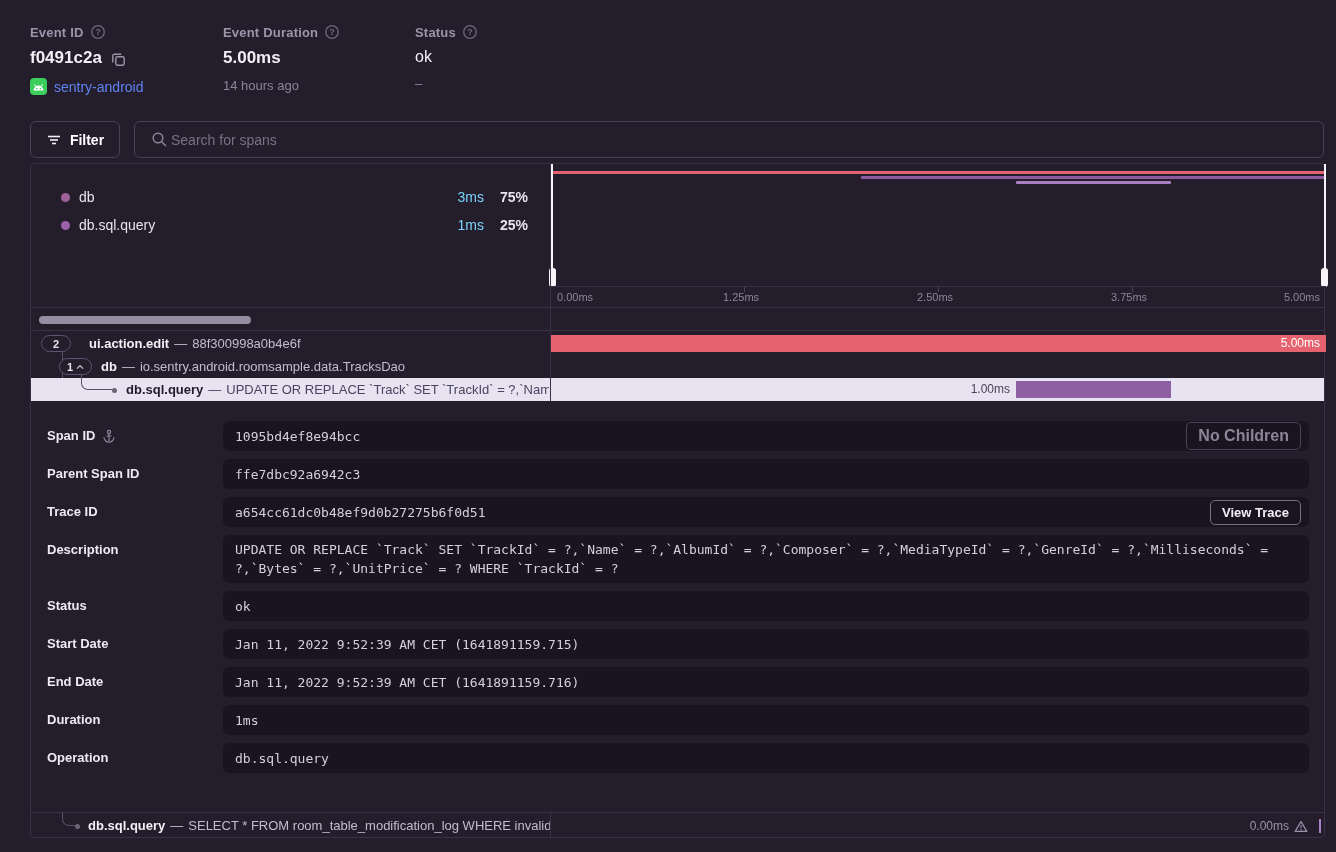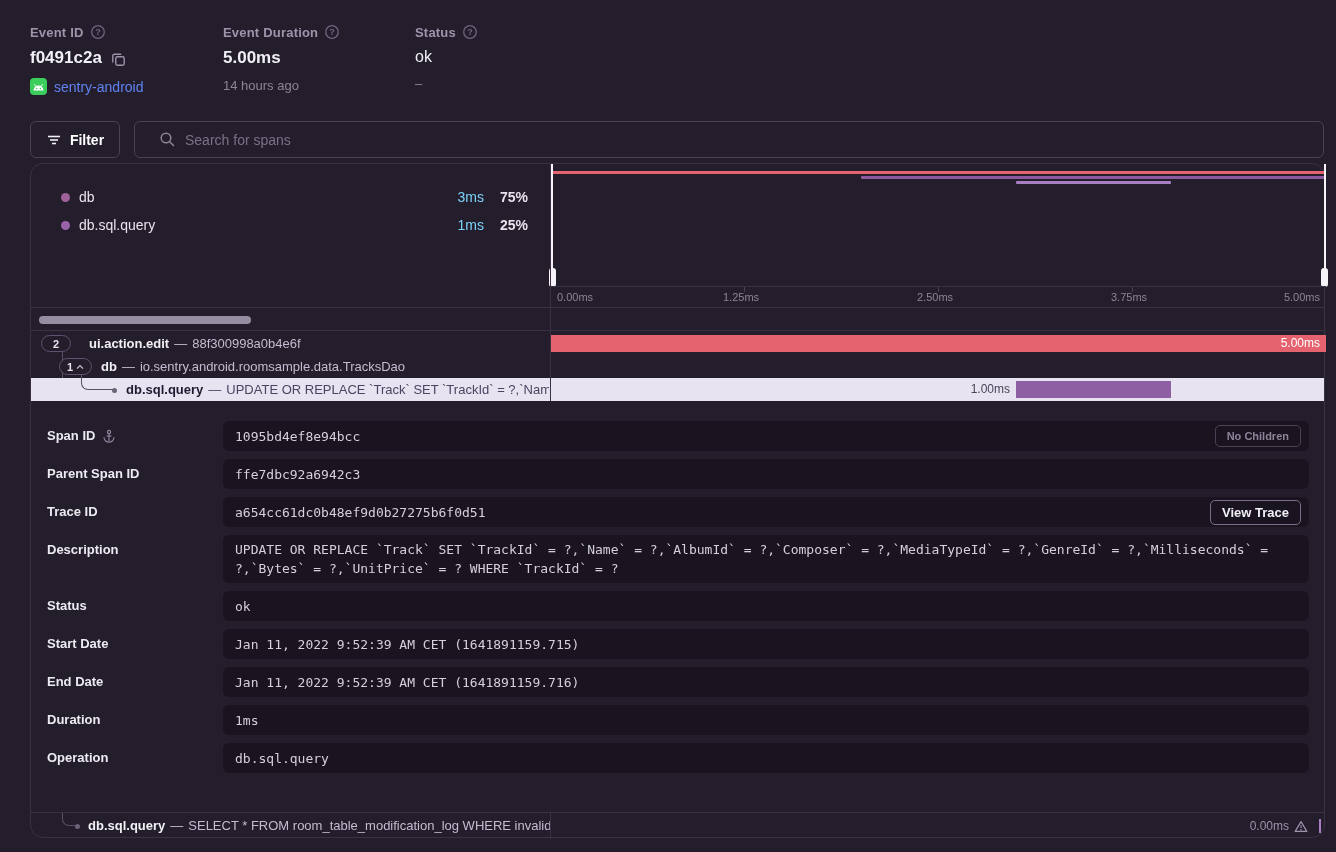--- a/index.html
+++ b/index.html
@@ -23,32 +23,32 @@
   
   .filter-btn {
     position:absolute; left:30px; top:121px; width:90px; height:37px;
     background:transparent; border:1px solid #4A4156; border-radius:6px;
     display:flex; align-items:center; justify-content:center; gap:8px;
     color:#ffffff; font-size:14px; font-weight:700; cursor:pointer;
     font-family:"Liberation Sans", sans-serif;
   }
   .searchbox {
     position:absolute; left:134px; top:121px; width:1190px; height:37px;
-    border:1px solid #4A4156; border-radius:6px; display:flex; align-items:center; gap:9px; padding:0 24px;
+    border:1px solid #4A4156; border-radius:6px; display:flex; align-items:center; gap:3px; padding:0 16px;
   }
   .searchbox input {
     flex:1; background:transparent; border:none; outline:none;
     color:#C9C2D4; font-size:14px; font-family:"Liberation Sans", sans-serif;
   }
   .searchbox input::placeholder { color:#7A7188; }
 
   
   .panel {
     position:absolute; left:30px; top:163px; width:1295px; height:675px;
-    border:1px solid #3A3145; border-radius:13px;
+    border:1px solid #3A3145; border-radius:4px;
   }
   .vdivider { position:absolute; left:519px; top:0; width:1px; background:#3A3145; }
 
   .topzone { position:absolute; left:0; top:0; width:100%; height:144px; border-bottom:1px solid #3A3145; }
   .legend-row { position:absolute; left:0; width:519px; height:24px; display:flex; align-items:center; }
   .legend-dot { position:absolute; left:30px; width:9px; height:9px; border-radius:50%; }
   .legend-op { position:absolute; left:48px; font-size:14px; color:#E8E3EE; }
   .legend-dur { position:absolute; width:60px; left:393px; text-align:right; font-size:14px; color:#7dd3fc; }
   .legend-pct { position:absolute; width:44px; left:453px; text-align:right; font-size:14px; font-weight:700; color:#E8E3EE; }
 
@@ -90,21 +90,21 @@
   .details { position:absolute; left:0; top:237px; width:100%; height:411px; }
   .d-label { position:absolute; left:16px; font-size:13px; font-weight:700; color:#EDEAF2; line-height:30px; display:flex; align-items:center; gap:7px; }
   .d-box {
     position:absolute; left:192px; width:1086px; height:30px; border-radius:6px;
     background:#1A1420; display:flex; align-items:center; padding:0 12px;
     font-family:"DejaVu Sans Mono", monospace; font-size:13px; color:#D5CFDD;
   }
   .d-box.multiline { height:48px; align-items:flex-start; padding-top:5px; line-height:19px; display:block; overflow:hidden; }
   .pill-btn {
     position:absolute; right:8px; border:1px solid #4A4156; border-radius:5px; background:transparent;
-    color:#8D8499; font-size:11px; font-weight:700; padding:4px 11px;
+    color:#8D8499; font-size:16px; font-weight:700; padding:4px 11px;
     font-family:"Liberation Sans", sans-serif;
   }
   .pill-btn.active { border-color:#776F87; color:#F2EFF5; font-size:13px; cursor:pointer; }
 
   
   .footer-row { position:absolute; left:0; top:648px; width:100%; height:26px; border-top:1px solid #3A3145; cursor:pointer; }
   .footer-name { position:absolute; left:57px; top:0; width:462px; height:26px; line-height:26px; font-size:13px; white-space:nowrap; overflow:hidden; }
   .footer-dur { position:absolute; right:16px; top:0; height:26px; line-height:26px; font-size:12px; color:#9C92AC; display:flex; align-items:center; gap:5px; }
   .zero-marker { position:absolute; right:3px; top:6px; width:2px; height:14px; background:#A77FC2; }
 

